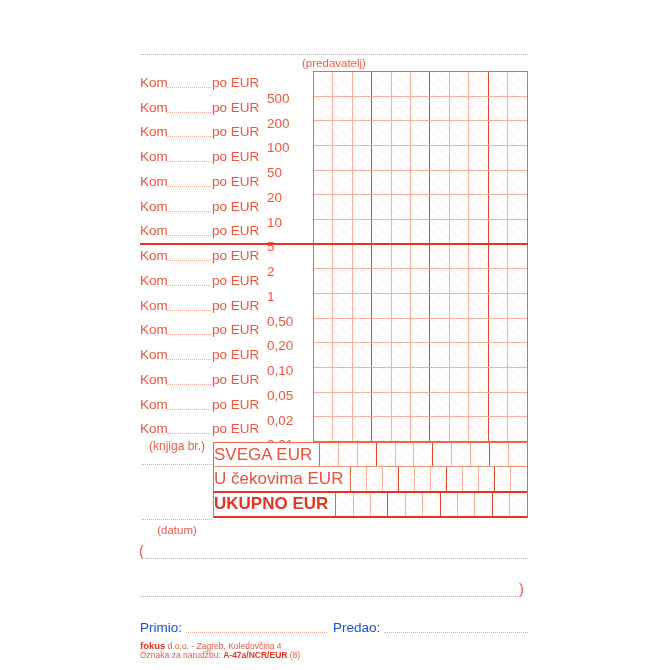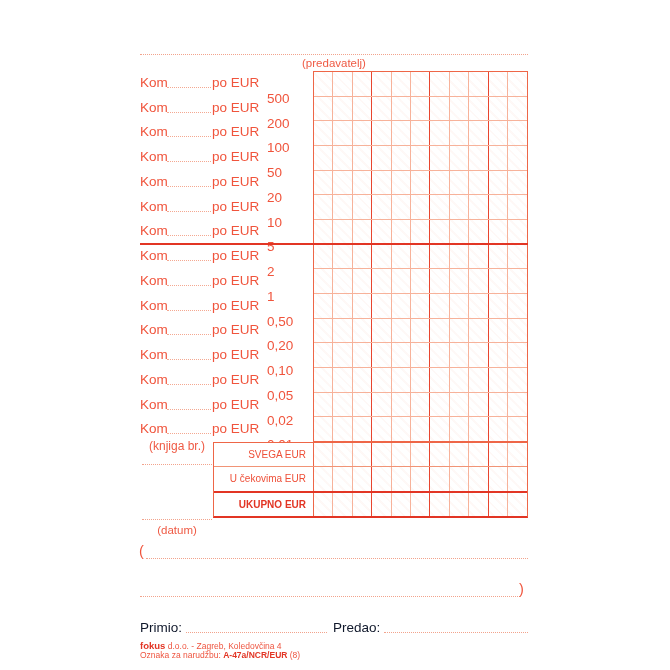--- a/index.html
+++ b/index.html
@@ -68,34 +68,34 @@
     display: flex; flex-direction: column;
     border: 1.5px solid #ee6647;
     border-bottom: 2.4px solid #e23524;
   }
   .totals-row { display: flex; flex: 1 1 0; border-bottom: 1px solid #f19476; }
   .totals-row.pre-total { border-bottom: 2.2px solid #e23524; }
   .totals-row:last-child { border-bottom: none; }
   .totals-label {
     flex: 0 0 100px;
     border-right: 1.5px solid #ee6647;
-    font-size: 10px;
+    font-size: 17px;
     text-align: right;
     padding-right: 7px;
     display: flex; align-items: center; justify-content: flex-end;
     color: #ee4f38;
     white-space: nowrap;
     background: #fff;
   }
   .totals-row.bold .totals-label { font-weight: bold; color: #e23524; }
   .totals-cells { flex: 1 1 0; display: flex;
     background: repeating-linear-gradient(45deg, rgba(244,160,135,0.07) 0 2px, transparent 2px 7px); }
 
   .paren { font-size: 14.5px; color: #f0543c; }
-  .sig-label { font-size: 13.5px; color: #0f172a; white-space: nowrap; }
+  .sig-label { font-size: 13.5px; color: #1d4ed8; white-space: nowrap; }
 
   .footer-line { left: 140px; font-size: 8.5px; color: #ee5540; white-space: nowrap; }
   .footer-line b { font-size: 9.5px; color: #e23524; }
   .footer-line .b2 { font-weight: bold; color: #e23524; font-size: 8.5px; }
 </style>
 </head>
 <body>
 
 <div class="page">
 

